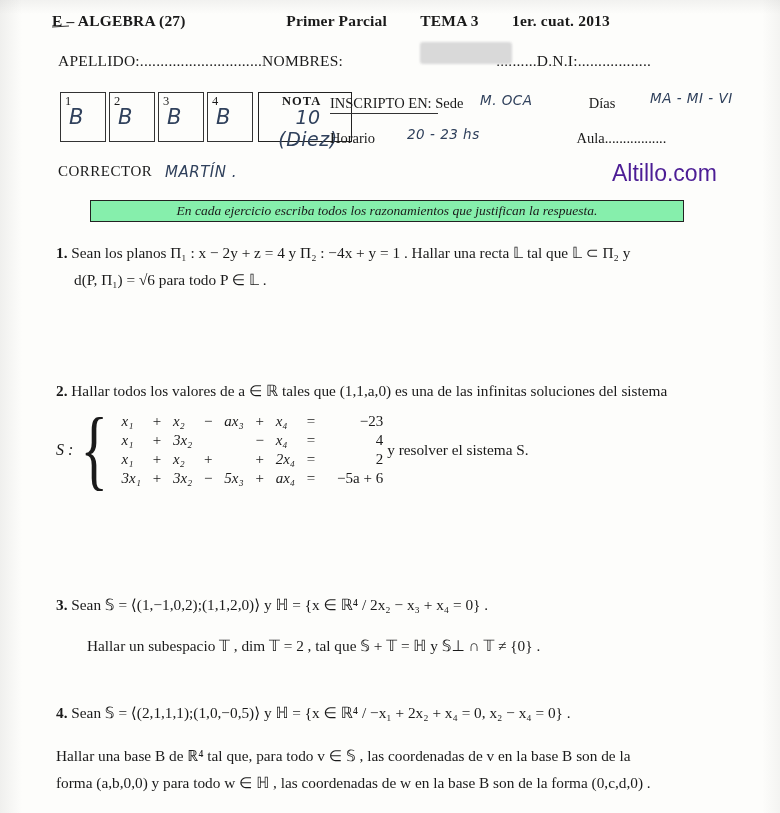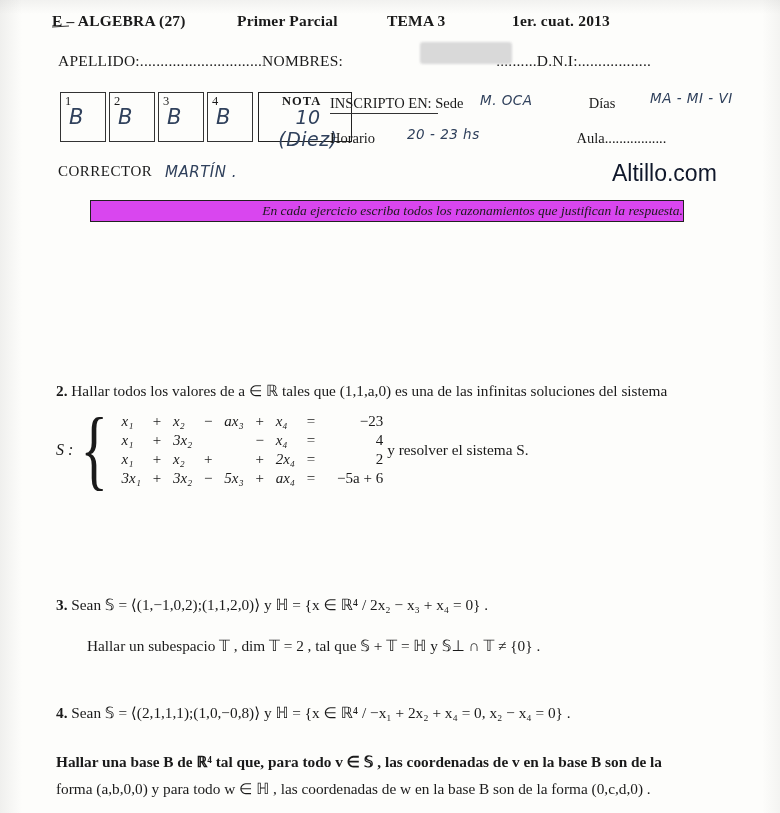--- a/index.html
+++ b/index.html
@@ -44,22 +44,22 @@
     top: 12px;
     left: 52px;
     width: 690px;
     display: flex;
     align-items: baseline;
     font-weight: bold;
     font-size: 15.5px;
     letter-spacing: 0.2px;
   }
   .h-title { width: 185px; }
-  .h-parcial { width: 150px; }
-  .h-tema { width: 125px; }
+  .h-parcial { width: 150px; text-align: right; }
+  .h-tema { width: 125px; text-align: center; }
   .h-cuat { width: 180px; text-align: left; }
 
   .strike {
     position: absolute;
     top: 26px;
     left: 52px;
     width: 17px;
     height: 1px;
     background: #333;
     transform: rotate(-4deg);
@@ -169,38 +169,38 @@
     top: 163px;
     left: 165px;
     font-size: 15px;
     text-align: center;
   }
   .watermark {
     position: absolute;
     top: 160px;
     left: 612px;
     font-size: 23px;
-    color: #0f172a;
+    color: #4c1d95;
     font-family: "Liberation Sans", sans-serif;
   }
 
   
   .instr {
     position: absolute;
     top: 200px;
     left: 90px;
     width: 592px;
     height: 20px;
     border: 1.2px solid #222;
     display: flex;
     align-items: center;
-    justify-content: flex-end;
+    justify-content: center;
     font-style: italic;
     font-size: 13.5px;
-    background: #d946ef;
+    background: #86efac;
   }
 
   
   .ex {
     position: absolute;
     left: 56px;
     width: 690px;
     font-size: 15.3px;
     line-height: 1.75;
   }
@@ -311,20 +311,27 @@
   </div>
 
   <div class="corrector">CORRECTOR</div>
   <div class="hw hw-corrector">MARTÍN .</div>
   <div class="watermark">Altillo.com</div>
 
   <div class="instr">
     <span>En cada ejercicio escriba todos los razonamientos que justifican la respuesta.</span>
   </div>
 
+  <div class="ex" id="ex1">
+    <span class="ln">
+      <b>1.</b>
+      <span>Sean los planos Π₁ : x − 2y + z = 4 y Π₂ : −4x + y = 1 . Hallar una recta 𝕃 tal que 𝕃 ⊂ Π₂ y</span>
+    </span>
+    <span class="ln" style="padding-left:18px;">d(P, Π₁) = √6 para todo P ∈ 𝕃 .</span>
+  </div>
 
   <div class="ex" id="ex2">
     <span class="ln">
       <b>2.</b>
       <span>Hallar todos los valores de a ∈ ℝ tales que (1,1,a,0) es una de las infinitas soluciones del sistema</span>
     </span>
   </div>
 
   <div class="sys-wrap">
     <span class="sys-label">S :</span>
@@ -384,19 +391,19 @@
     <span class="ln">
       <b>3.</b>
       <span>Sean 𝕊 = ⟨(1,−1,0,2);(1,1,2,0)⟩ y ℍ = {x ∈ ℝ⁴ / 2x₂ − x₃ + x₄ = 0} .</span>
     </span>
     <span class="ln" style="margin-top:14px;margin-left:31px;">Hallar un subespacio 𝕋 , dim 𝕋 = 2 , tal que 𝕊 + 𝕋 = ℍ y 𝕊⊥ ∩ 𝕋 ≠ {0} .</span>
   </div>
 
   <div class="ex" id="ex4">
     <span class="ln">
       <b>4.</b>
-      <span>Sean 𝕊 = ⟨(2,1,1,1);(1,0,−0,8)⟩ y ℍ = {x ∈ ℝ⁴ / −x₁ + 2x₂ + x₄ = 0, x₂ − x₄ = 0} .</span>
+      <span>Sean 𝕊 = ⟨(2,1,1,1);(1,0,−0,5)⟩ y ℍ = {x ∈ ℝ⁴ / −x₁ + 2x₂ + x₄ = 0, x₂ − x₄ = 0} .</span>
     </span>
-    <span class="ln" style="margin-top:22px;font-weight:bold;">Hallar una base B de ℝ⁴ tal que, para todo v ∈ 𝕊 , las coordenadas de v en la base B son de la</span>
+    <span class="ln" style="margin-top:16px;">Hallar una base B de ℝ⁴ tal que, para todo v ∈ 𝕊 , las coordenadas de v en la base B son de la</span>
     <span class="ln">forma (a,b,0,0) y para todo w ∈ ℍ , las coordenadas de w en la base B son de la forma (0,c,d,0) .</span>
   </div>
 
 </div>
 
 </body></html>

